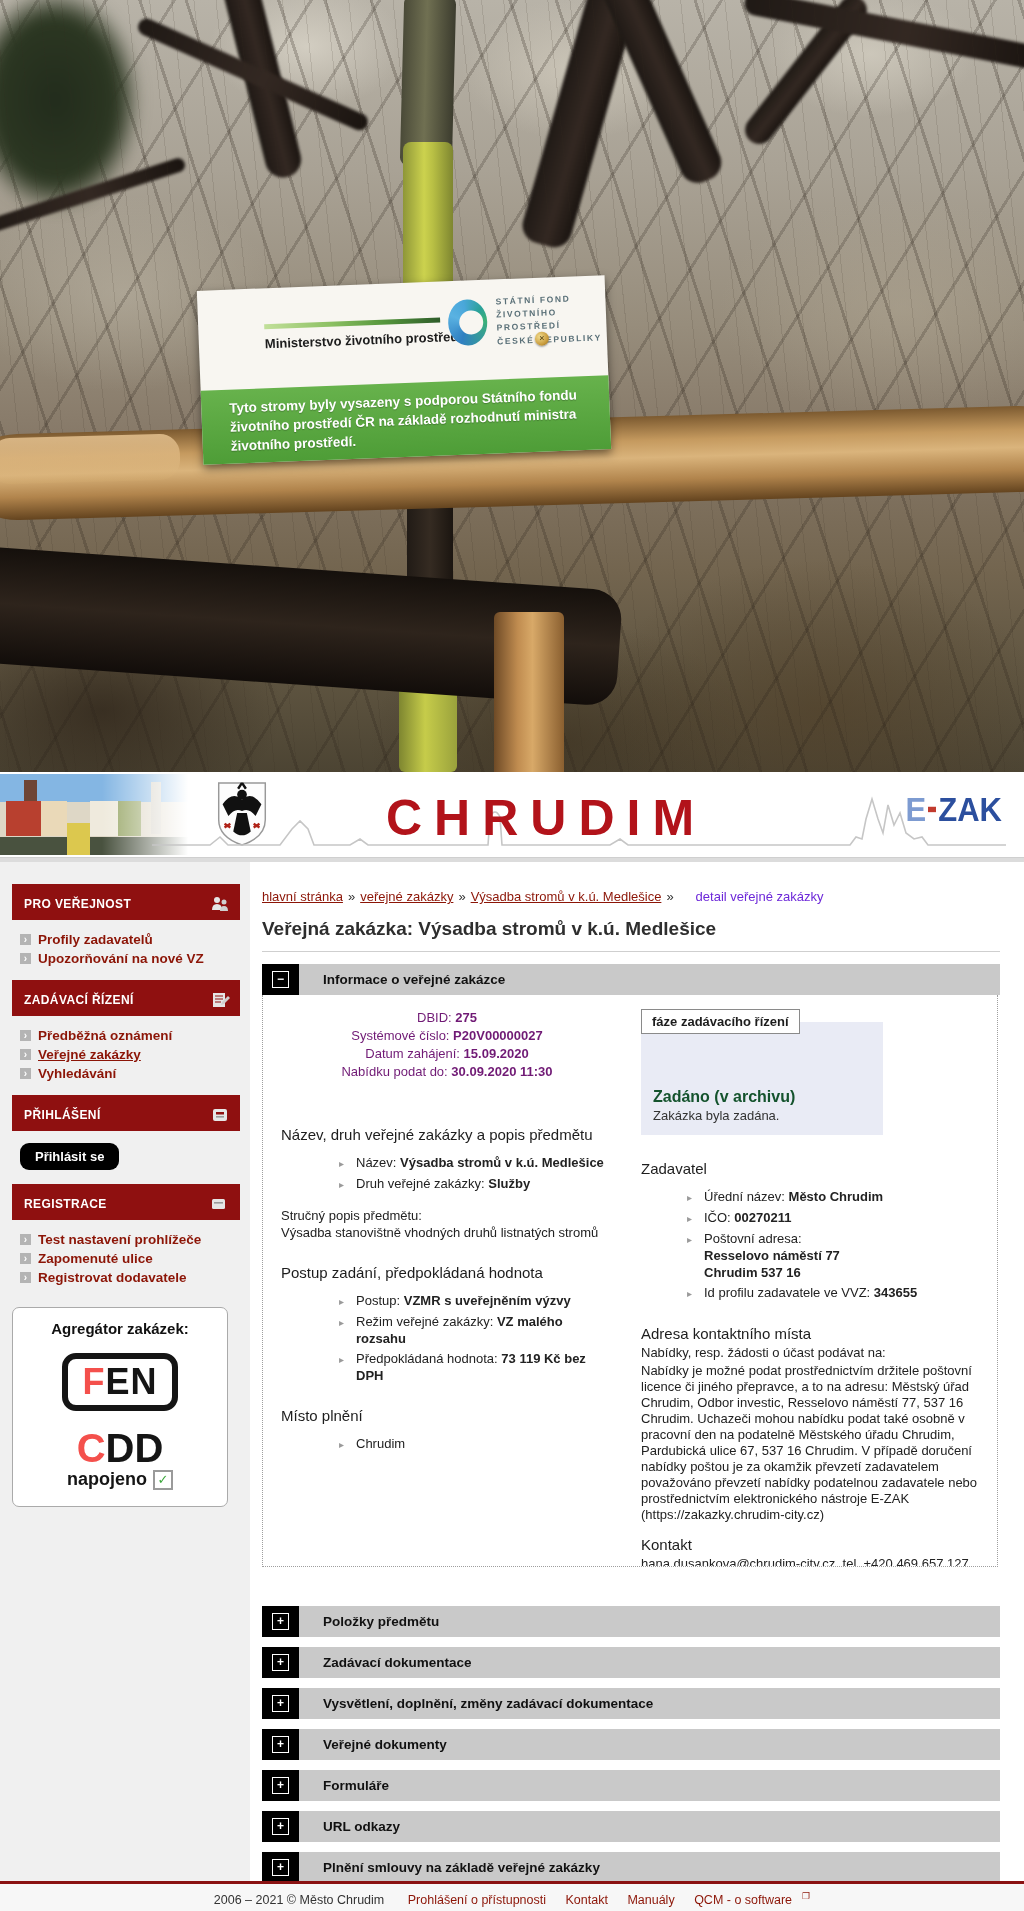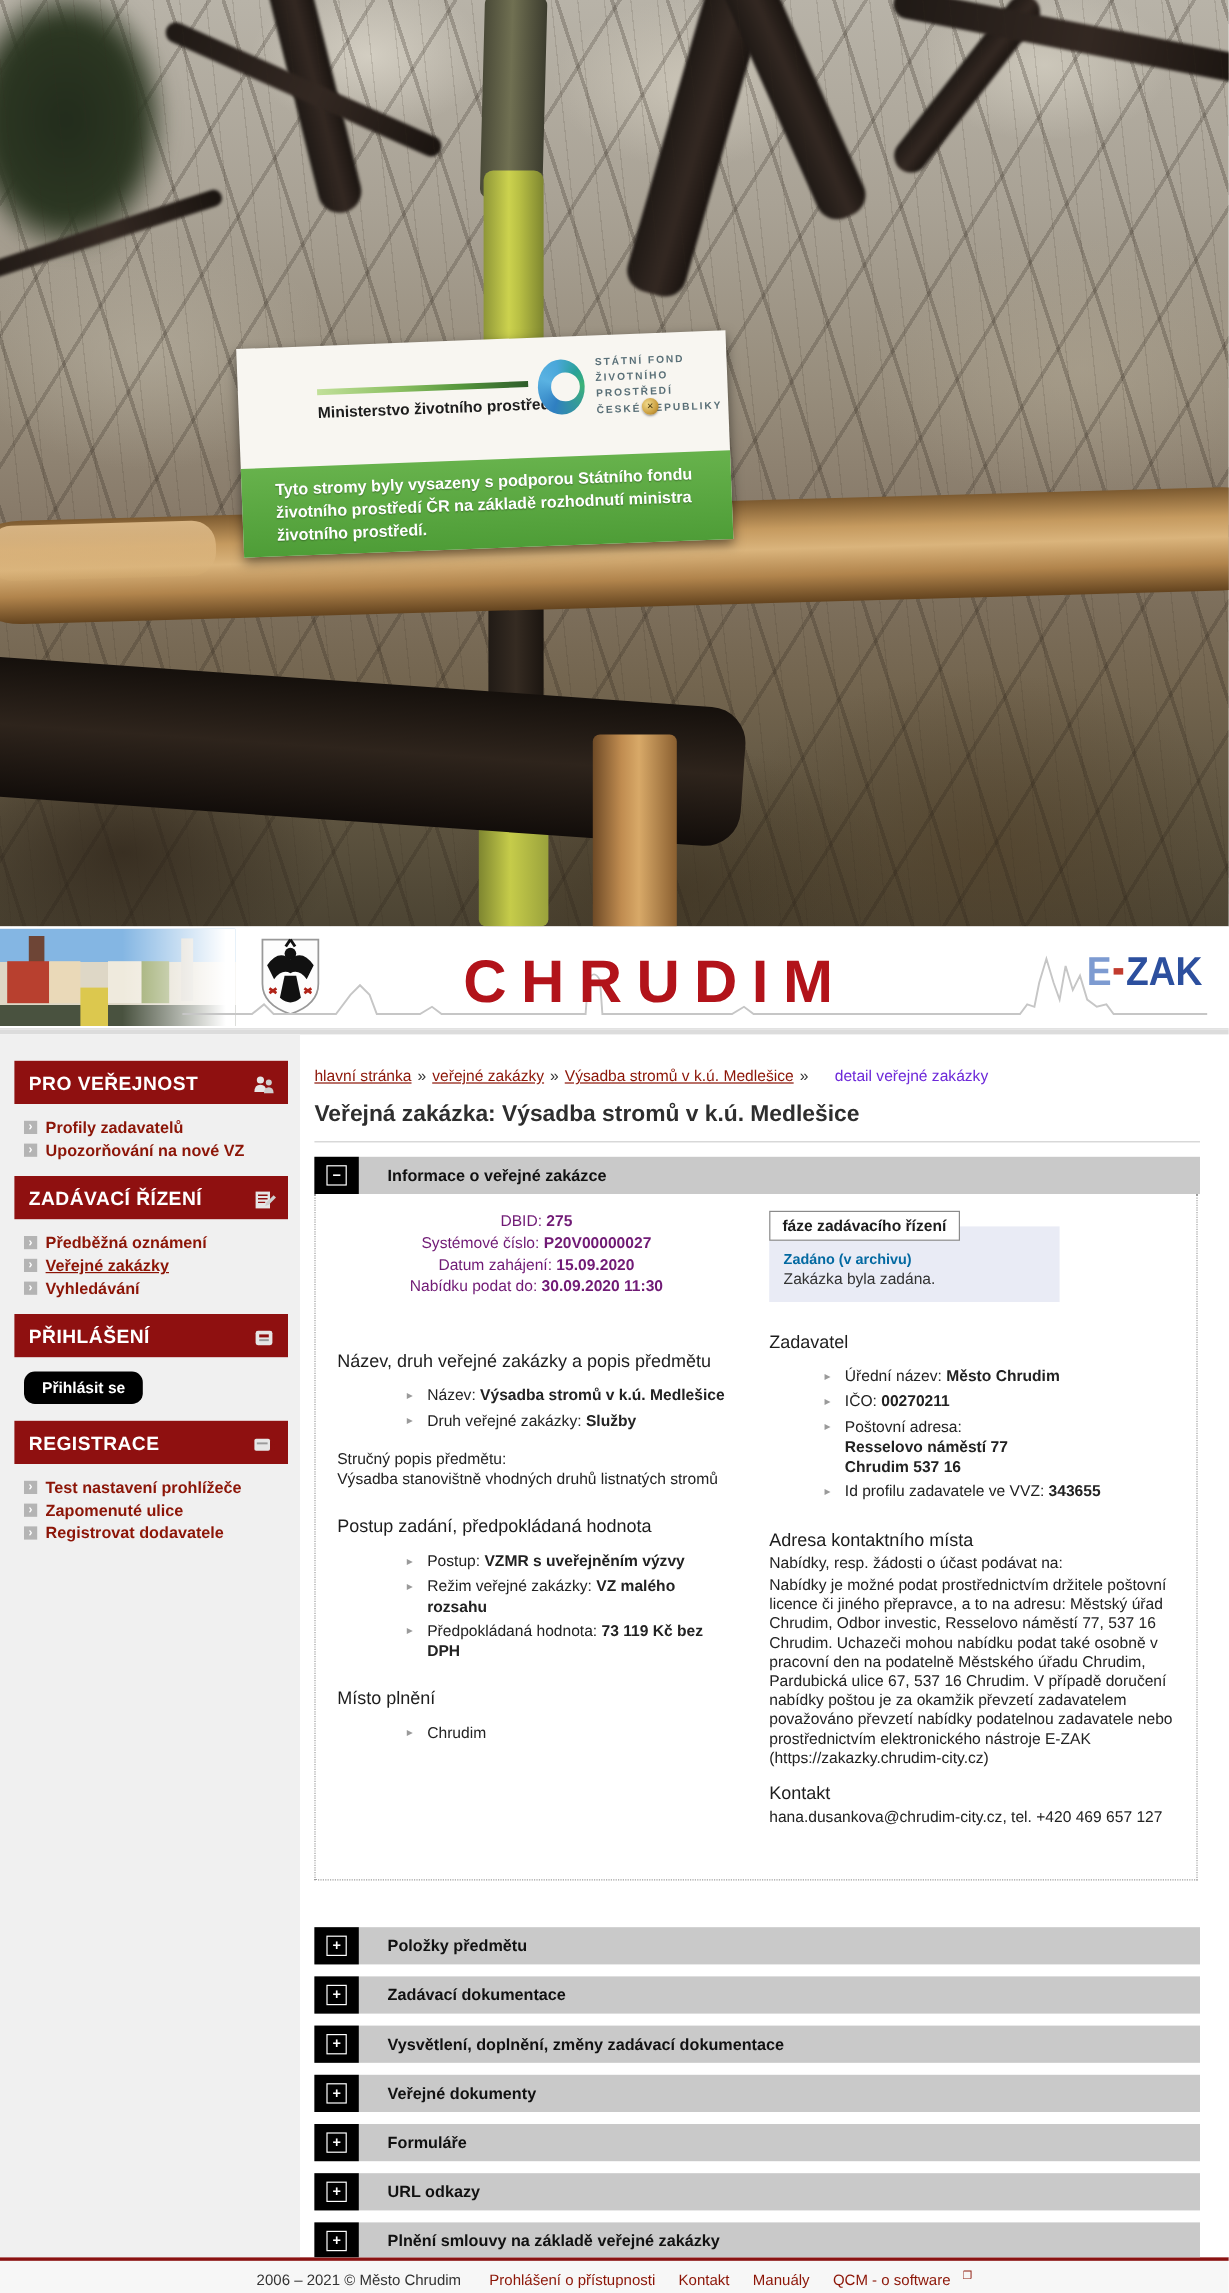--- a/index.html
+++ b/index.html
@@ -86,21 +86,21 @@
   .ezak .dash{display:inline-block;width:8px;height:5px;background:#c23b2e;margin:0 2px 5px 2px;vertical-align:middle;}
   .ezak .zak{color:#2c4f9e;}
 
   
   .page-body{position:relative;width:1024px;height:1019px;border-top:4px solid #dcdcdc;background:#fff;overflow:hidden;}
   .left-col-bg{position:absolute;left:0;top:0;width:250px;height:100%;background:#f0f0f0;}
 
   
   .sidebar{position:absolute;left:12px;top:22px;width:228px;}
   .sb-header{background:#8f1010;color:#fff;height:36px;display:flex;align-items:center;justify-content:space-between;
-    padding:4px 10px 0 12px;box-sizing:border-box;font-size:16px;font-weight:700;letter-spacing:.4px;}
+    padding:4px 10px 0 12px;box-sizing:border-box;font-size:12px;font-weight:700;letter-spacing:.4px;}
   .sb-list{list-style:none;margin:0;padding:10px 0 12px 8px;}
   .sb-list li{display:flex;align-items:flex-start;line-height:19px;font-size:13.5px;font-weight:700;}
   .sb-bullet{flex:0 0 11px;width:11px;height:11px;background:#b4b4b4;color:#fff;font-size:10px;line-height:11px;
     text-align:center;margin:4px 7px 0 0;}
   .sb-link{color:#8c1507;text-decoration:none;cursor:pointer;}
   .sb-link.active{text-decoration:underline;}
   .login-wrap{padding:12px 0 14px 8px;}
   .login-btn{background:#000;color:#fff;font-weight:700;font-size:13px;border:none;border-radius:9px;padding:6px 15px;cursor:pointer;}
   .agg-box{margin-top:8px;background:#fff;border:1px solid #aaa;border-radius:7px;width:214px;padding:12px 0 16px 0;text-align:center;}
   .agg-title{font-size:15px;font-weight:700;color:#111;}
@@ -136,21 +136,21 @@
   .meta-line{font-size:13px;line-height:18px;color:#701a75;text-align:center;}
   .meta-line b{font-weight:700;}
   .h3{font-size:15px;font-weight:400;color:#1d1d1d;margin:22px 0 10px 0;line-height:19px;}
   ul.det{list-style:none;margin:0 0 0 58px;padding:0;}
   ul.det li{font-size:13px;line-height:17px;margin-bottom:3px;display:flex;}
   .li-ico{color:#9a9a9a;font-size:10px;margin:1px 7px 0 0;flex:0 0 10px;}
   .small{font-size:13px;line-height:17px;color:#222;}
   .phase-label{display:inline-block;position:relative;z-index:2;background:#fff;border:1px solid #8a8a8a;
     padding:4px 10px;font-size:13px;font-weight:700;color:#1d1d1d;}
   .phase-box{width:218px;background:#e9ebf5;margin-top:-12px;padding:20px 12px 12px 12px;position:relative;z-index:1;}
-  .phase-name{font-size:12px;font-weight:700;color:#0369a1;}
+  .phase-name{font-size:16px;font-weight:700;color:#14532d;margin-top:46px;}
   .phase-desc{font-size:13px;color:#333;margin-top:2px;}
   .kontakt-p{font-size:13px;line-height:16px;color:#222;margin:2px 0 0 0;}
   .bars{position:absolute;left:0;top:717px;width:738px;}
   .bars .sec-bar{margin-bottom:10px;}
 
   
   .footer{width:1024px;height:27px;background:#f7f7f7;border-top:3px solid #8a1212;text-align:center;
     font-size:12.5px;padding-top:7px;box-sizing:content-box;}
   .footer .copy{color:#333;margin-right:12px;}
   .footer a{color:#8c1507;text-decoration:none;margin:0 8px;cursor:pointer;}
@@ -306,20 +306,29 @@
       <li>
           <span class="sb-bullet">›</span>
           <a class="sb-link">Zapomenuté ulice</a>
         </li>
       <li>
           <span class="sb-bullet">›</span>
           <a class="sb-link">Registrovat dodavatele</a>
         </li>
     </ul>
 
+    <div class="agg-box">
+      <div class="agg-title">Agregátor zakázek:</div>
+      <div class="fen-logo"><span class="fen-f">F</span><span class="fen-en">EN</span></div>
+      <div class="cdd-logo"><span class="cdd-c">C</span><span class="cdd-dd">DD</span></div>
+      <div class="napojeno">
+          <span>napojeno</span>
+          <span class="chk">✓</span>
+        </div>
+    </div>
   </div>
 
   <div class="main">
     <div class="breadcrumb">
       <a>hlavní stránka</a><span class="sep">»</span><a>veřejné zakázky</a><span class="sep">»</span><a>Výsadba stromů v k.ú. Medlešice</a><span class="sep">»</span><span class="current">detail veřejné zakázky</span>
     </div>
     <div class="page-title">Veřejná zakázka: Výsadba stromů v k.ú. Medlešice</div>
     <div class="title-rule"></div>
 
     <div class="info-header sec-bar">

